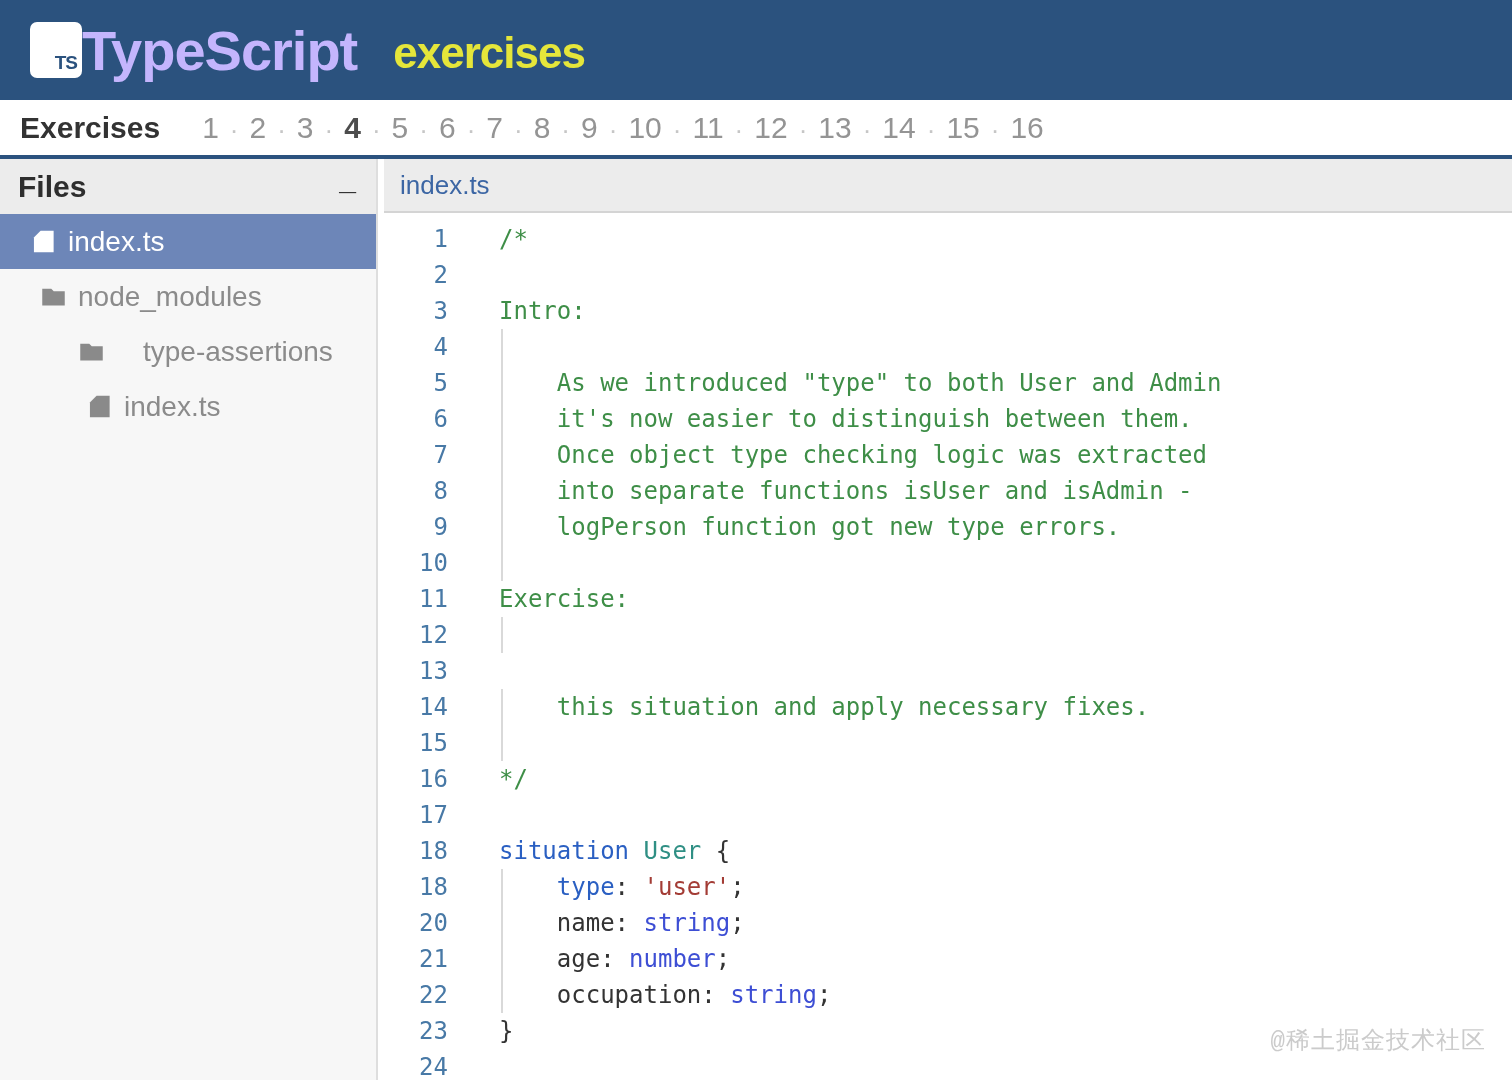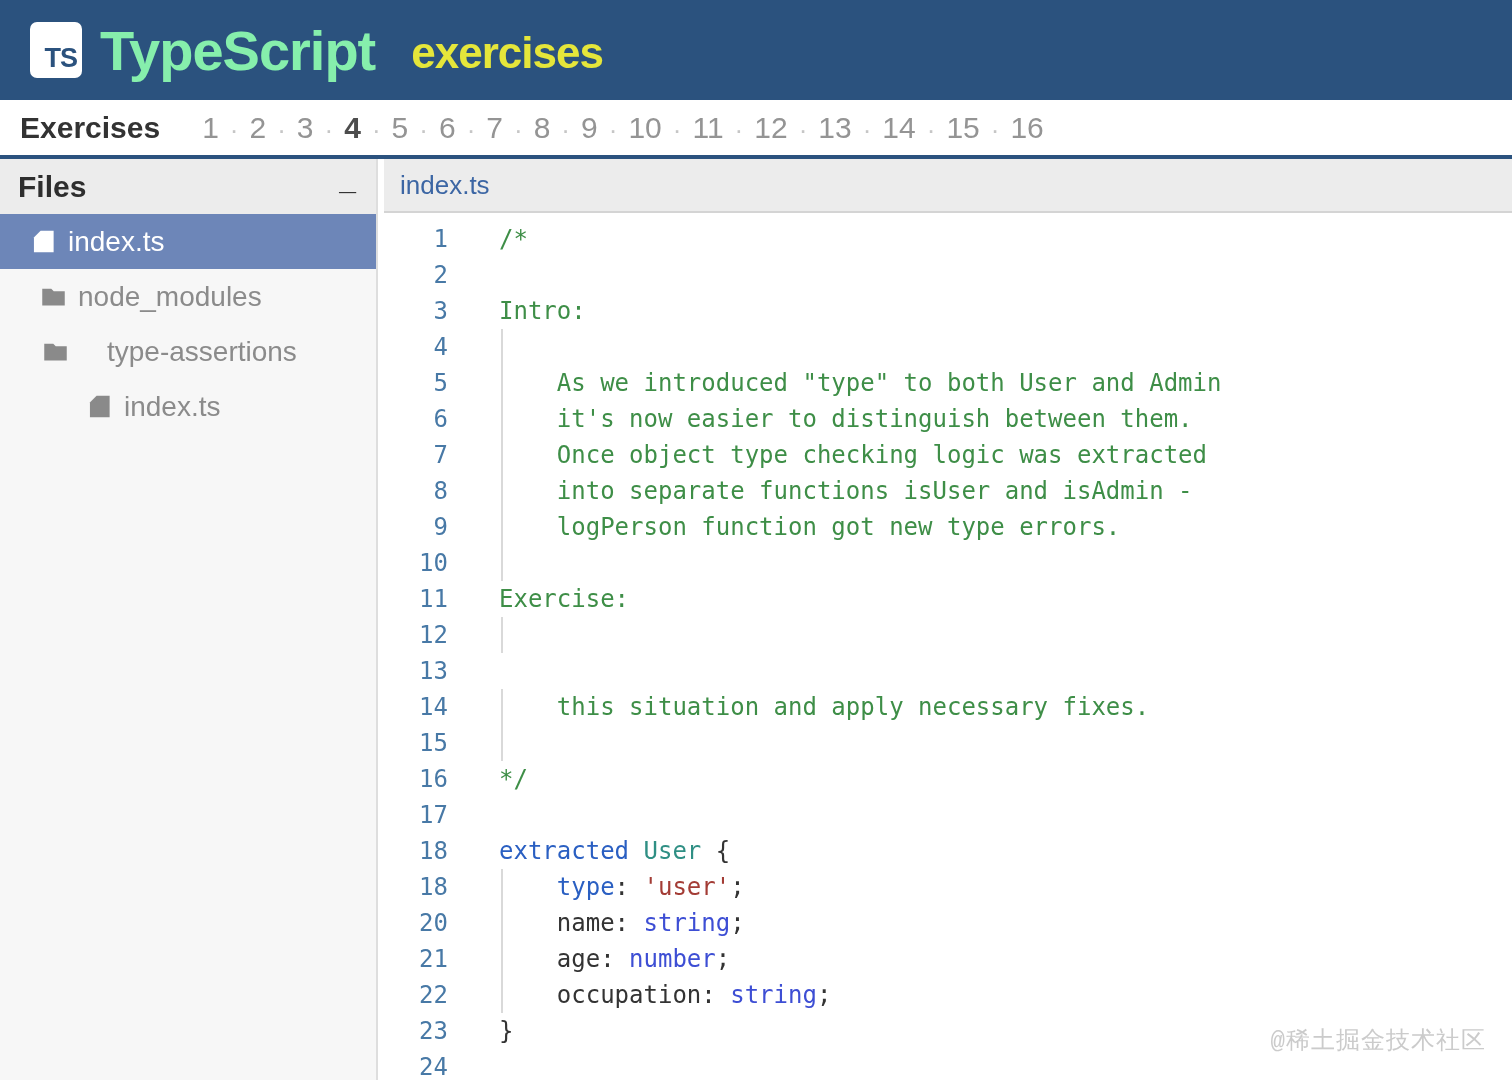--- a/index.html
+++ b/index.html
@@ -13,24 +13,24 @@
   .header {
     height:100px; background:var(--header-bg);
     display:flex; align-items:center; padding-left:30px;
   }
   .logo-box {
     width:52px; height:56px; background:var(--logo-bg); border-radius:7px;
     position:relative; flex:none; cursor:pointer;
   }
   .logo-box .logo-ts {
     position:absolute; right:5px; bottom:4px;
-    color:var(--header-bg); font-size:27px; font-weight:bold; letter-spacing:-1px;
+    color:var(--header-bg); font-size:19px; font-weight:bold; letter-spacing:-1px;
   }
   .header-title {
-    margin-left:18px; color:#86efac; font-size:56px; font-weight:600;
+    margin-left:0; color:#c4b5fd; font-size:56px; font-weight:600;
     letter-spacing:-1px; cursor:pointer;
   }
   .header-subtitle {
     margin-left:36px; color:var(--brand-yellow); font-size:44px; font-weight:600;
     letter-spacing:-1px; padding-top:6px;
   }
 
   
   .nav {
     height:59px; background:#fff; border-bottom:4px solid var(--accent-border);
@@ -170,21 +170,21 @@
             <span>index.ts</span>
           </div>
           <div class="tree-item" style="padding-left: 40px;">
             <span class="icon">
               <svg viewBox="0 0 24 24">
                 <path d="M2 5h8l2.2 2.3H22V20H2z" fill="currentColor"></path>
               </svg>
             </span>
             <span>node_modules</span>
           </div>
-          <div class="tree-item" style="padding-left: 42px; gap: 38px;">
+          <div class="tree-item" style="padding-left: 78px; gap: 38px;">
             <span class="icon">
               <svg viewBox="0 0 24 24">
                 <path d="M2 5h8l2.2 2.3H22V20H2z" fill="currentColor"></path>
               </svg>
             </span>
             <span>type-assertions</span>
           </div>
           <div class="tree-item" style="padding-left: 86px;">
             <span class="icon">
               <svg viewBox="0 0 24 24">
@@ -266,21 +266,21 @@
           <div class="code-row">
             <span class="ln">16</span>
             <span class="lc"><span class="tk-comment">*/</span></span>
           </div>
           <div class="code-row">
             <span class="ln">17</span>
             <span class="lc"></span>
           </div>
           <div class="code-row">
             <span class="ln">18</span>
-            <span class="lc"><span class="tk-keyword">extracted</span><span class="tk-plain"> </span><span class="tk-type">User</span><span class="tk-plain"> {</span></span>
+            <span class="lc"><span class="tk-keyword">situation</span><span class="tk-plain"> </span><span class="tk-type">User</span><span class="tk-plain"> {</span></span>
           </div>
           <div class="code-row">
             <span class="ln">18</span>
             <span class="lc guide"><span class="tk-plain">    </span><span class="tk-keyword">type</span><span class="tk-plain">: </span><span class="tk-string">'user'</span><span class="tk-plain">;</span></span>
           </div>
           <div class="code-row">
             <span class="ln">20</span>
             <span class="lc guide"><span class="tk-plain">    name: </span><span class="tk-builtin">string</span><span class="tk-plain">;</span></span>
           </div>
           <div class="code-row">

